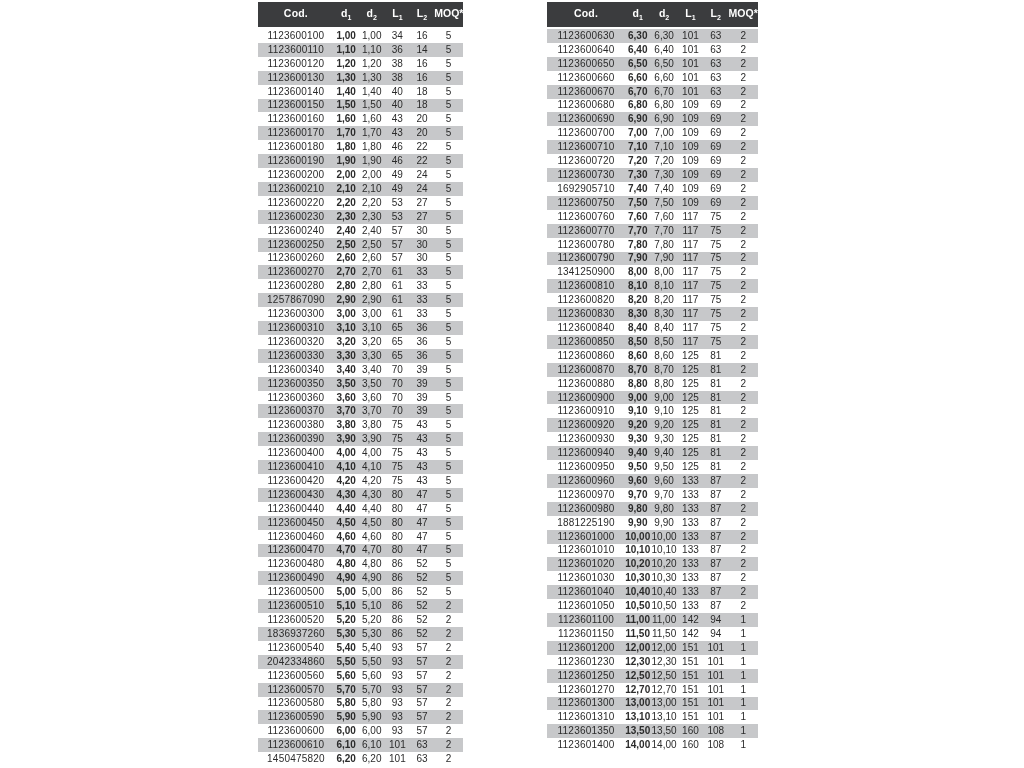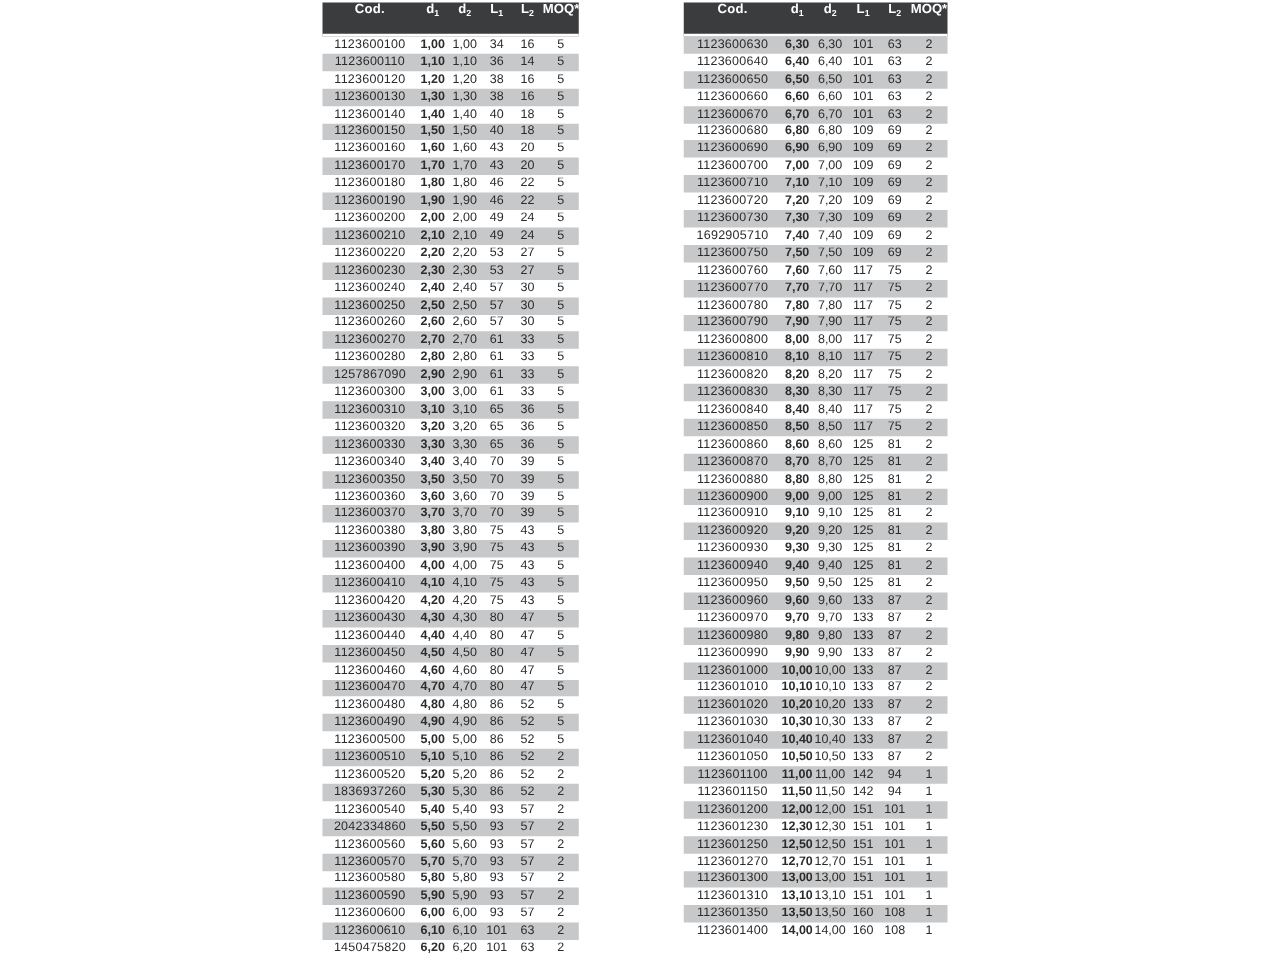--- a/index.html
+++ b/index.html
@@ -6,21 +6,21 @@
   body {
     width:1024px; height:768px; position:relative; overflow:hidden;
     background:#ffffff;
     font-family:"Liberation Sans", sans-serif;
   }
   .catalog { position:absolute; top:2px; }
   #table-left  { left:258px; width:205px; }
   #table-right { left:547px; width:211px; }
 
   .thead {
-    display:flex; align-items:flex-start;
+    display:flex; align-items:center;
     background:#3b3c3e; height:25px;
     border-bottom:2px solid #ffffff;
   }
   .thead .cell { color:#ffffff; font-weight:bold; font-size:10.5px; }
   .thead sub { font-size:7px; }
 
   .trow { display:flex; align-items:center; height:13.92px; }
   .stripe-even .trow:nth-child(even) { background:#c7c8ca; }
   .stripe-odd  .trow:nth-child(odd)  { background:#c7c8ca; }
 
@@ -615,21 +615,21 @@
       </div>
       <div class="trow">
         <span class="cell c0">1123600790</span>
         <span class="cell c1">7,90</span>
         <span class="cell c2">7,90</span>
         <span class="cell c3">117</span>
         <span class="cell c4">75</span>
         <span class="cell c5">2</span>
       </div>
       <div class="trow">
-        <span class="cell c0">1123600800</span>
+        <span class="cell c0">1341250900</span>
         <span class="cell c1">8,00</span>
         <span class="cell c2">8,00</span>
         <span class="cell c3">117</span>
         <span class="cell c4">75</span>
         <span class="cell c5">2</span>
       </div>
       <div class="trow">
         <span class="cell c0">1123600810</span>
         <span class="cell c1">8,10</span>
         <span class="cell c2">8,10</span>
@@ -759,21 +759,21 @@
       </div>
       <div class="trow">
         <span class="cell c0">1123600980</span>
         <span class="cell c1">9,80</span>
         <span class="cell c2">9,80</span>
         <span class="cell c3">133</span>
         <span class="cell c4">87</span>
         <span class="cell c5">2</span>
       </div>
       <div class="trow">
-        <span class="cell c0">1123600990</span>
+        <span class="cell c0">1881225190</span>
         <span class="cell c1">9,90</span>
         <span class="cell c2">9,90</span>
         <span class="cell c3">133</span>
         <span class="cell c4">87</span>
         <span class="cell c5">2</span>
       </div>
       <div class="trow">
         <span class="cell c0">1123601000</span>
         <span class="cell c1">10,00</span>
         <span class="cell c2">10,00</span>

